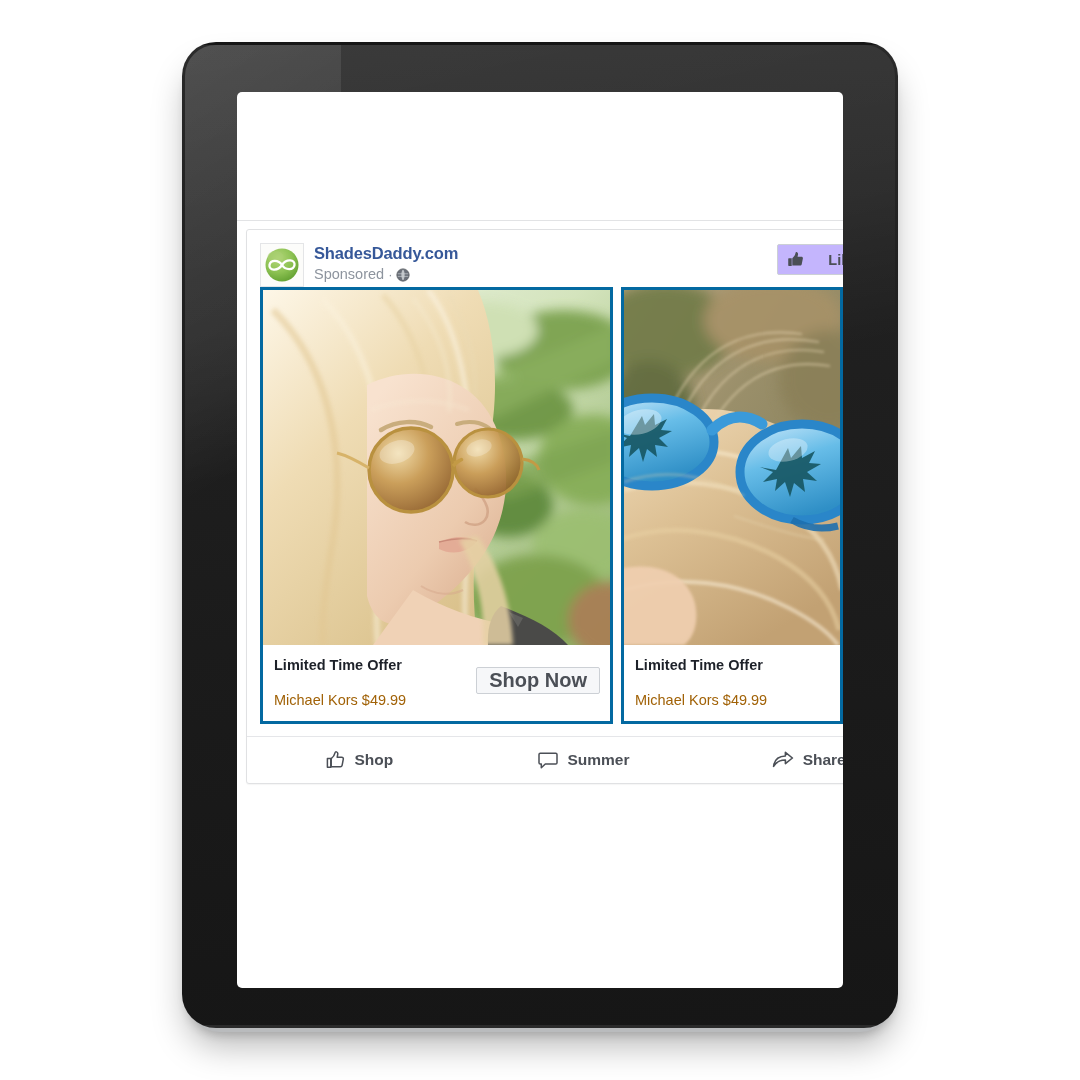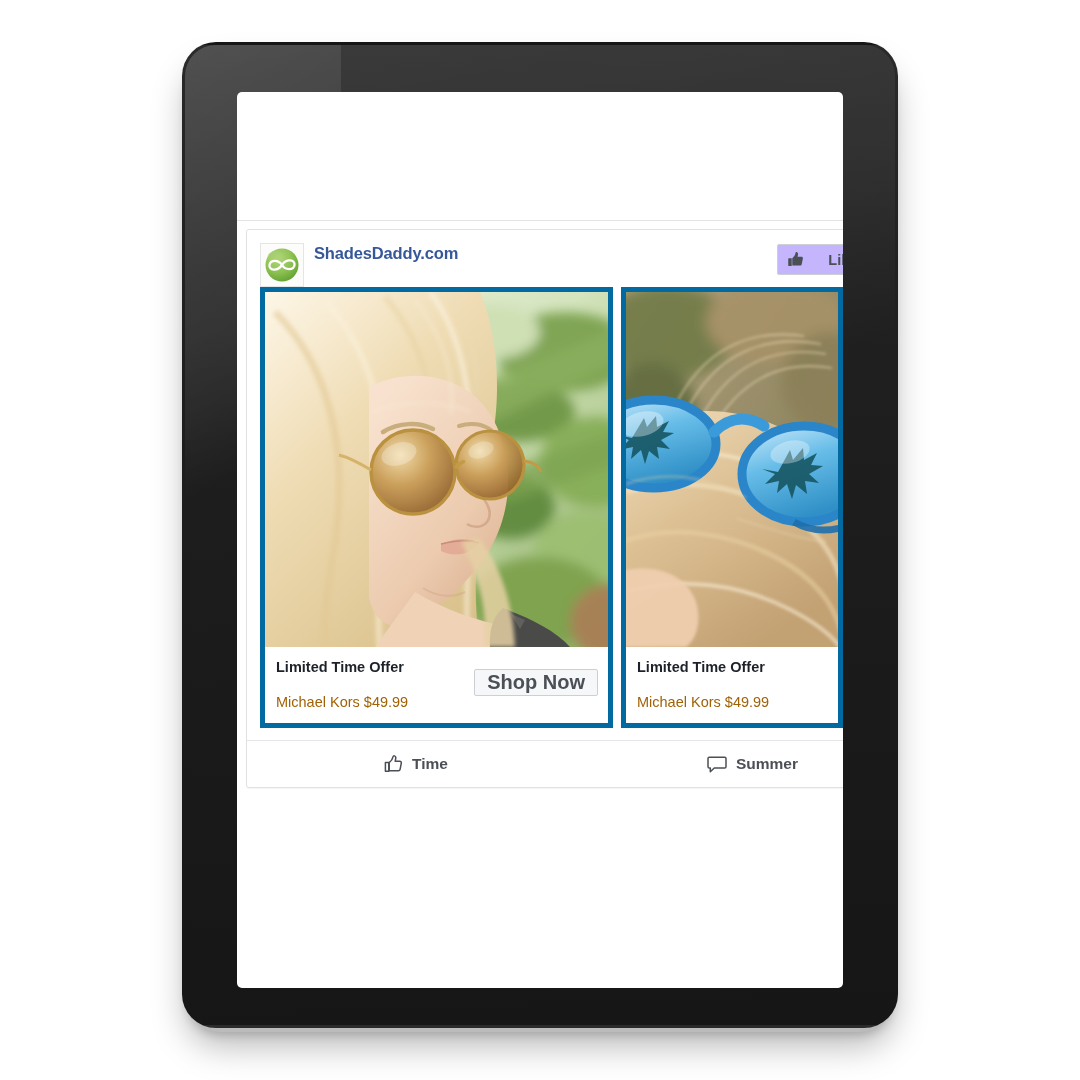--- a/index.html
+++ b/index.html
@@ -156,21 +156,21 @@
   .carousel {
     position: relative;
     padding: 0 0 0 13px;
     display: flex;
     gap: 8px;
     overflow: hidden;
   }
   .card {
     flex: 0 0 auto;
     background: #fff;
-    border: 5px solid #0369a1;
+    border: 3px solid #0369a1;
     box-sizing: border-box;
   }
   .card-1 { width: 353px; }
   .card-2 { width: 222px; }
 
   .card-photo {
     width: 100%;
     height: 355px;
     position: relative;
     overflow: hidden;
@@ -276,20 +276,32 @@
               </defs>
               <circle cx="20" cy="20" r="16.5" fill="url(#gleaf)"></circle>
               <ellipse cx="13.5" cy="12" rx="8" ry="6" fill="#a9d072" opacity="0.55"></ellipse>
               <path d="M20 20 C16.5 14.5, 8.5 14.5, 7.5 20 C6.6 25.3, 15.5 26.8, 20 20 C24.5 13.2, 33.4 14.7, 32.5 20 C31.5 25.5, 23.5 25.5, 20 20 Z" fill="none" stroke="#ffffff" stroke-width="2.3" stroke-linecap="round"></path>
             </svg>
           </span>
         </div>
 
         <div class="header-text">
           <div class="page-name">ShadesDaddy.com</div>
+          <div class="meta-row">
+            <span>Sponsored</span>
+            <span class="meta-dot">·</span>
+            <span class="globe-icon">
+              <svg width="14" height="14" viewBox="0 0 16 16">
+                <circle cx="8" cy="8" r="7" fill="#6b7079"></circle>
+                <path d="M8 1.4 C5.6 3.6 5.4 11.2 8 14.6 C10.6 11.2 10.4 3.6 8 1.4 Z" fill="#cfd2d6" opacity="0.85"></path>
+                <path d="M1.3 6.6 L14.7 6.6 M1.3 9.6 L14.7 9.6" stroke="#cfd2d6" stroke-width="0.9" opacity="0.8"></path>
+                <circle cx="8" cy="8" r="7" fill="none" stroke="#55595f" stroke-width="1"></circle>
+              </svg>
+            </span>
+          </div>
         </div>
 
         <div class="like-page-btn">
           <span>
             <svg width="17" height="17" viewBox="0 0 18 18">
               <path d="M2 7.6 h3 v8.2 H2 A0.7 0.7 0 0 1 1.3 15.1 V8.3 A0.7 0.7 0 0 1 2 7.6 Z" fill="#4b4f56"></path>
               <path d="M5.6 7.6 C7.1 6.4 8.6 4.3 8.9 2.6 C9.1 1.5 9.7 1 10.5 1.2 C11.4 1.5 11.9 2.4 11.7 3.6 L11.2 6.2 h4.1 c1 0 1.7 0.8 1.5 1.8 l-1.2 6.1 c-0.15 0.78 -0.85 1.35 -1.65 1.35 H5.6 Z" fill="#4b4f56"></path>
             </svg>
           </span>
           <span>Like Page</span>
@@ -493,29 +505,37 @@
 
       <div class="action-bar">
 
         <div class="action-btn">
           <span>
             <svg width="20" height="20" viewBox="0 0 20 20">
               <path d="M2.4 8.6 h3.4 v8.6 H2.4 Z" fill="none" stroke="#4b4f56" stroke-width="1.5" stroke-linejoin="round"></path>
               <path d="M6.2 8.6 C8 7.2 9.6 5 9.9 3.2 C10.1 2.1 10.7 1.6 11.5 1.9 C12.5 2.2 13 3.2 12.7 4.5 L12.2 7.2 h4.5 c1.1 0 1.8 0.9 1.6 2 l-1.2 6.2 c-0.16 0.8 -0.9 1.4 -1.72 1.4 H6.2 Z" fill="none" stroke="#4b4f56" stroke-width="1.5" stroke-linejoin="round"></path>
             </svg>
           </span>
-          <span>Time</span>
+          <span>Shop</span>
         </div>
 
         <div class="action-btn">
           <span>
             <svg width="20" height="20" viewBox="0 0 20 20">
               <path d="M2.3 3.2 h15.4 a1.3 1.3 0 0 1 1.3 1.3 v8.2 a1.3 1.3 0 0 1 -1.3 1.3 H7.3 L3.3 17.8 V14 H2.3 a1.3 1.3 0 0 1 -1.3 -1.3 V4.5 A1.3 1.3 0 0 1 2.3 3.2 Z" fill="none" stroke="#4b4f56" stroke-width="1.5" stroke-linejoin="round"></path>
             </svg>
           </span>
           <span>Summer</span>
         </div>
 
+        <div class="action-btn">
+          <span>
+            <svg width="22" height="20" viewBox="0 0 22 20">
+              <path d="M1.6 16.4 C2.4 9.2 7.4 6.2 13.4 6.0 L13.4 2.4 L20.4 8.0 L13.4 13.6 L13.4 10.0 C8.0 10.0 4.2 11.8 1.6 16.4 Z" fill="none" stroke="#4b4f56" stroke-width="1.6" stroke-linejoin="round" stroke-linecap="round"></path>
+            </svg>
+          </span>
+          <span>Share</span>
+        </div>
       </div>
 
     </div>
   </div>
 </div>
 
 </body></html>

